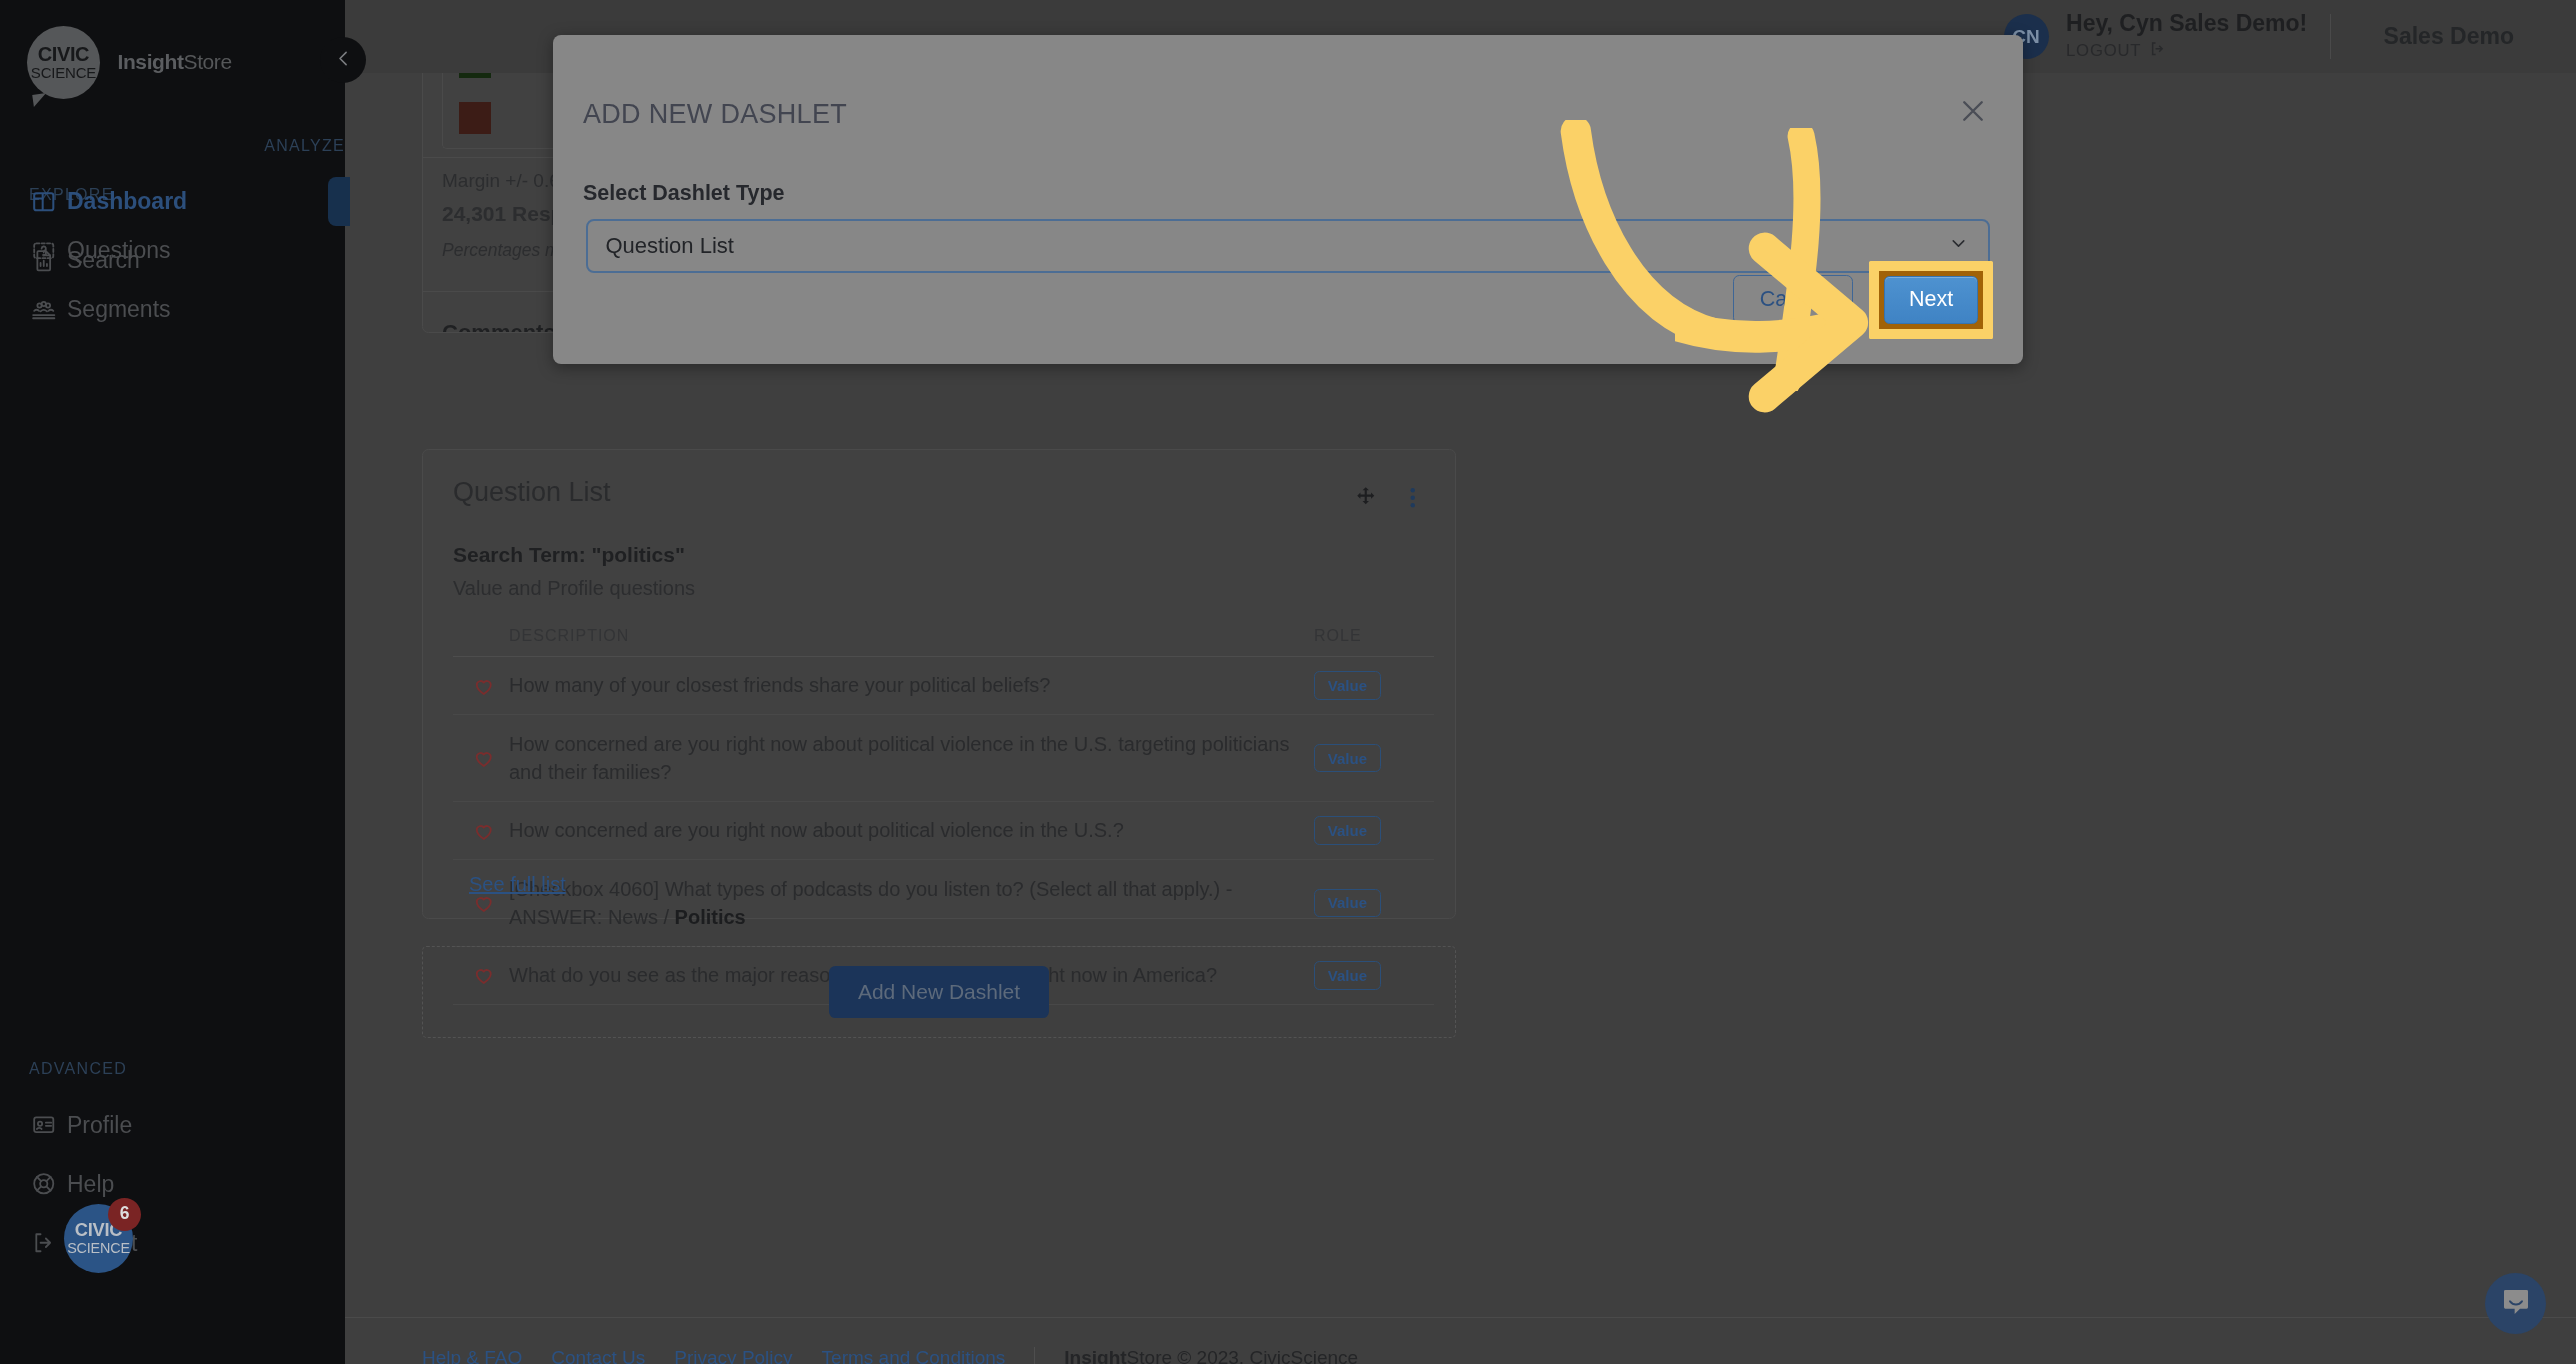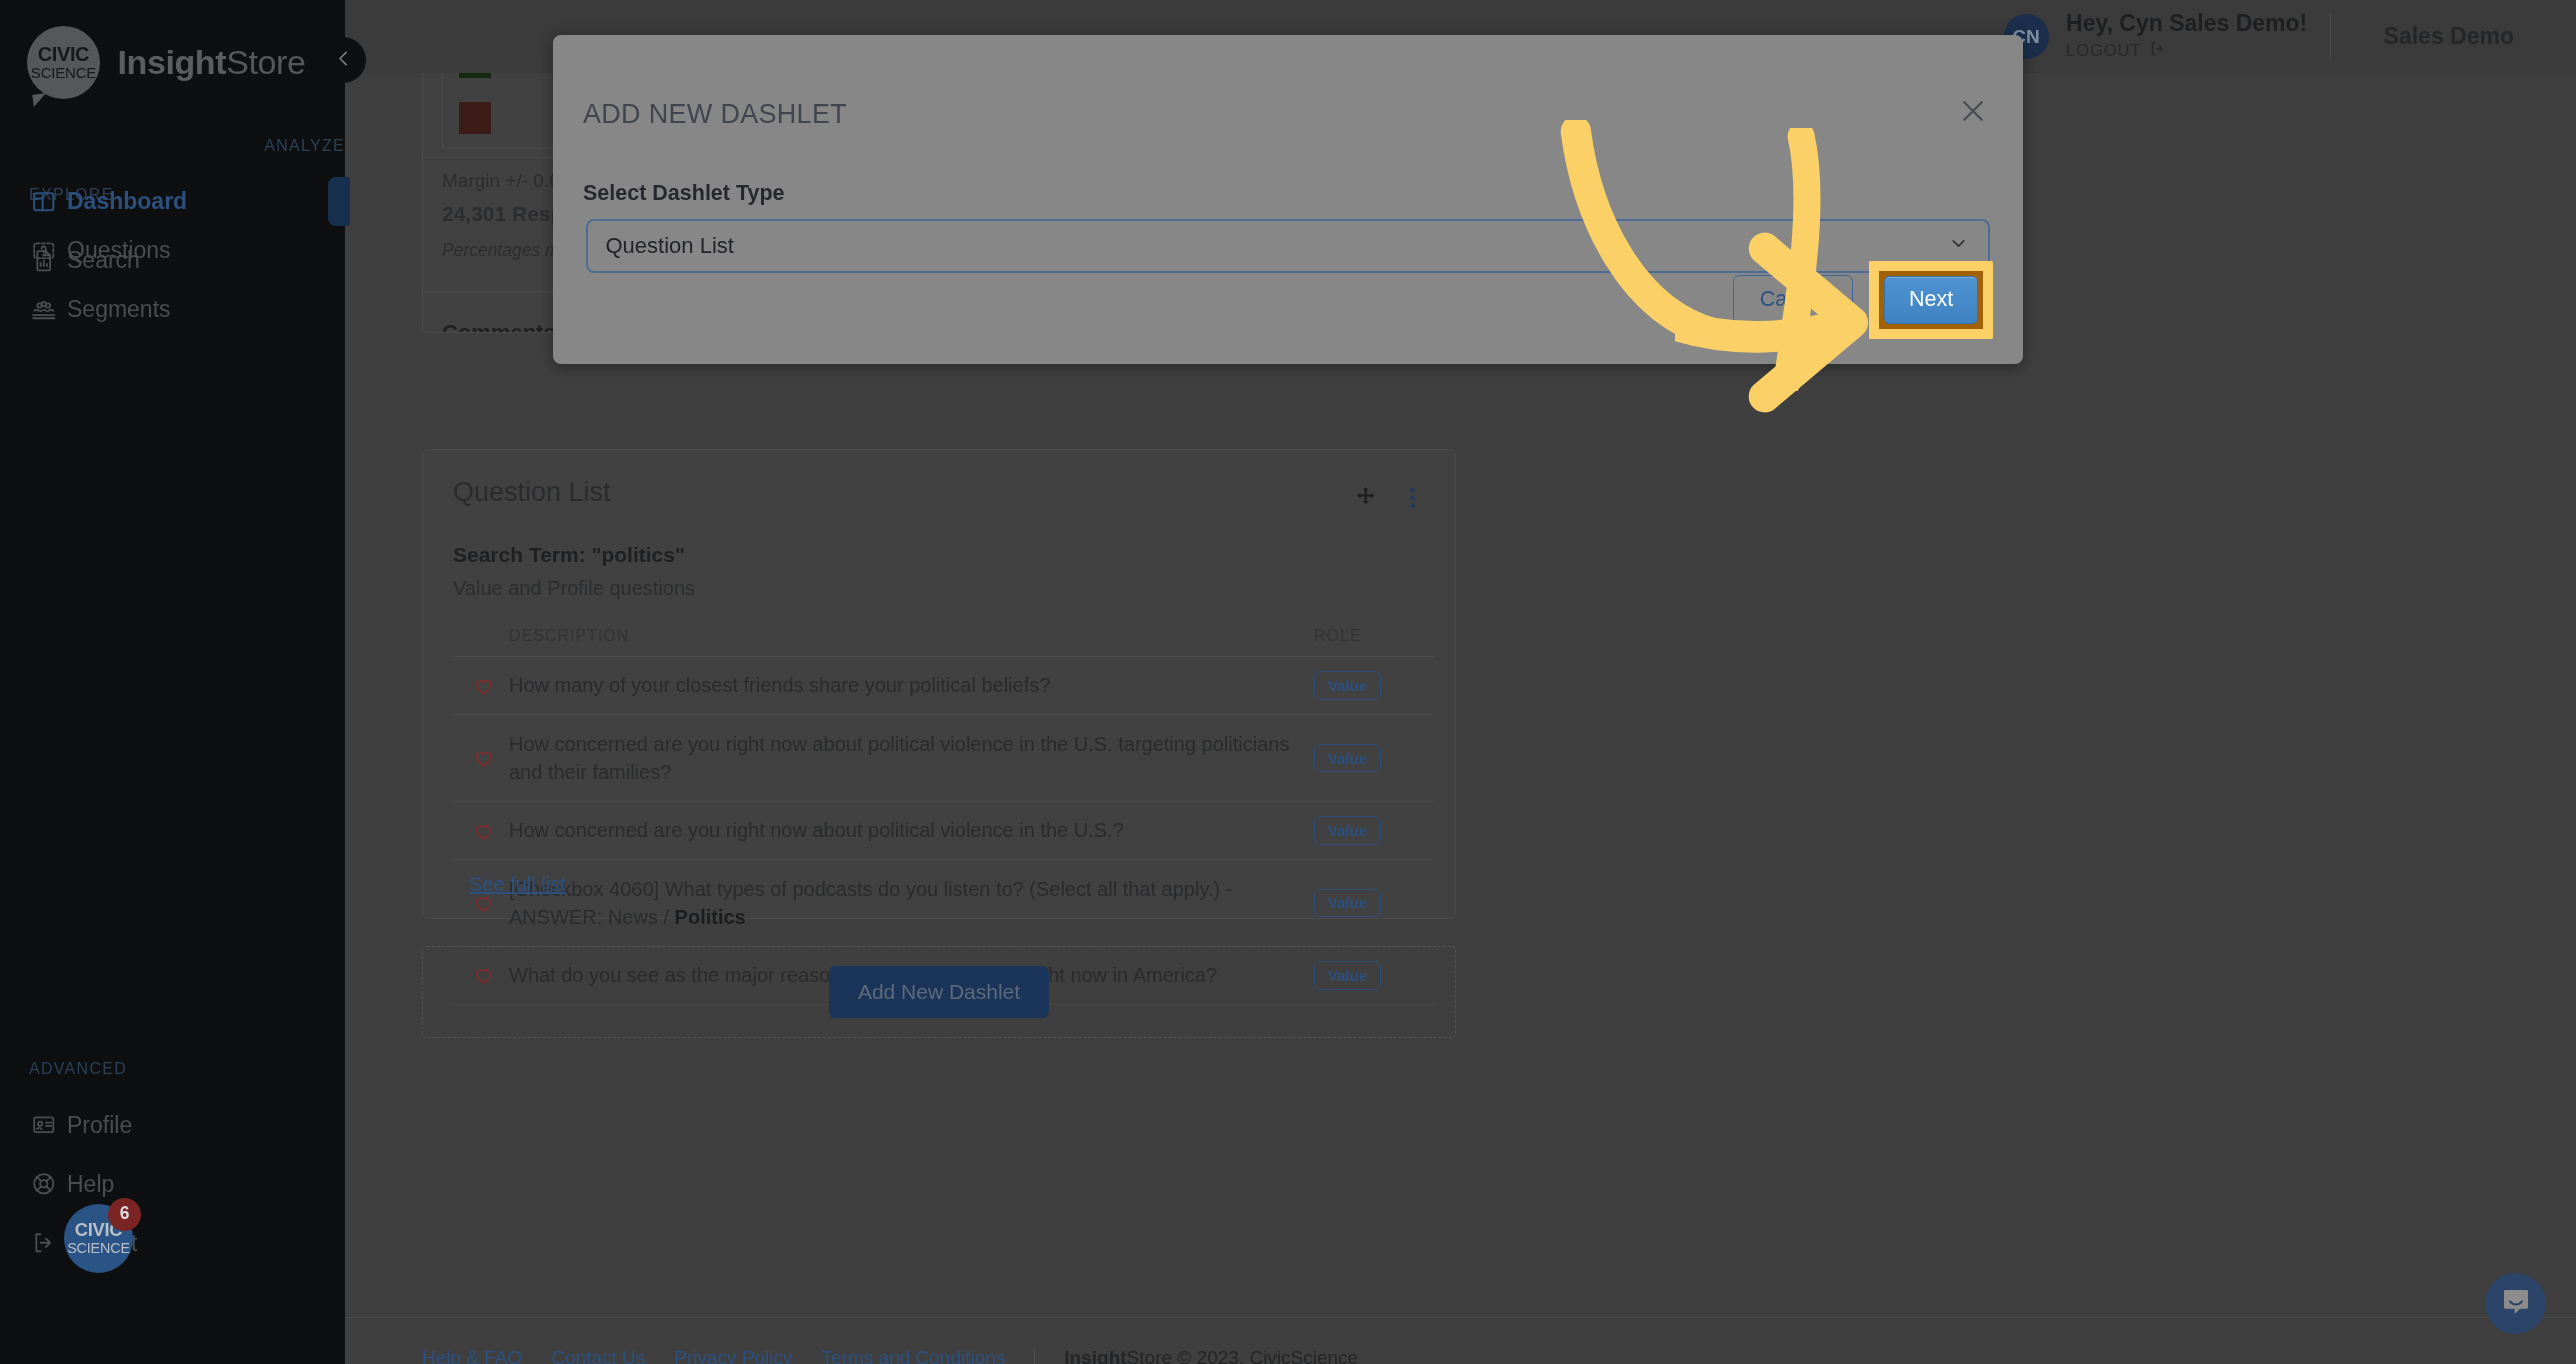--- a/index.html
+++ b/index.html
@@ -28,21 +28,21 @@
   }
   .brand-logo:after {
     content: ""; position: absolute; left: 6.4px; bottom: -7.2px;
     width: 0; height: 0;
     border-left: 14.4px solid #555759;
     border-bottom: 12.8px solid transparent;
     transform: rotate(-8deg);
   }
   .brand-logo .l1 { font-size: 20px; font-weight: 700; color: #17181a; letter-spacing: -0.4px; }
   .brand-logo .l2 { font-size: 15px; font-weight: 400; color: #17181a; letter-spacing: -0.2px; margin-top: 0.8px; }
-  .brand-name { font-size: 34px; color: #555759; letter-spacing: -0.4px; white-space: nowrap; }
+  .brand-name { font-size: 21px; color: #555759; letter-spacing: -0.4px; white-space: nowrap; }
   .brand-name b { font-weight: 700; color: #5b5d60; }
 
   .collapse-btn {
     position: absolute; right: -21px; top: 37px;
     width: 46px; height: 46px; border-radius: 50%;
     background: #0e0f11;
     display: flex; align-items: center; justify-content: center;
     cursor: pointer;
   }
   .collapse-btn svg { width: 21px; height: 21px; }

